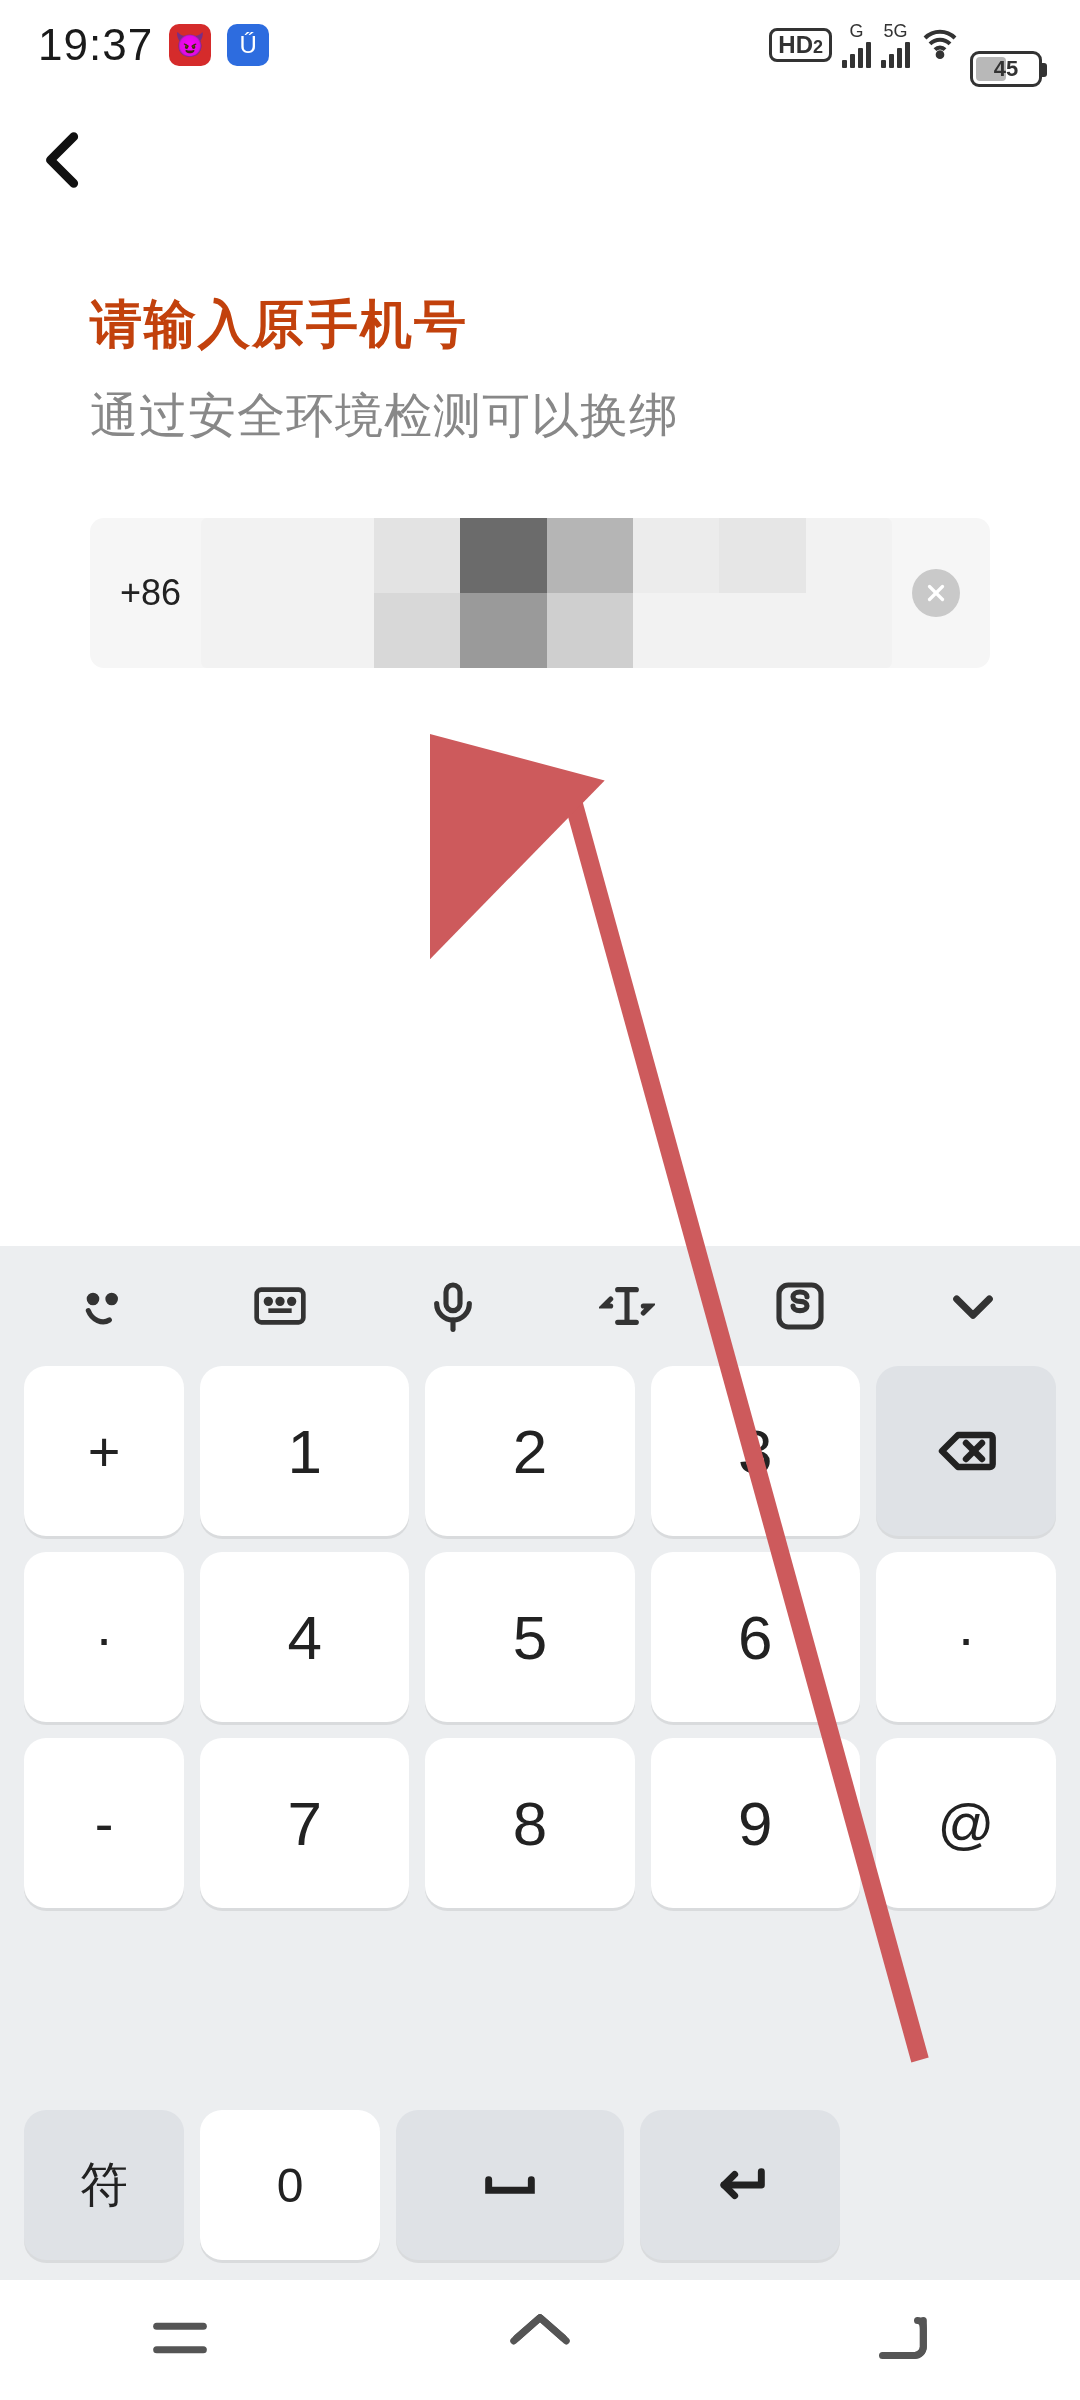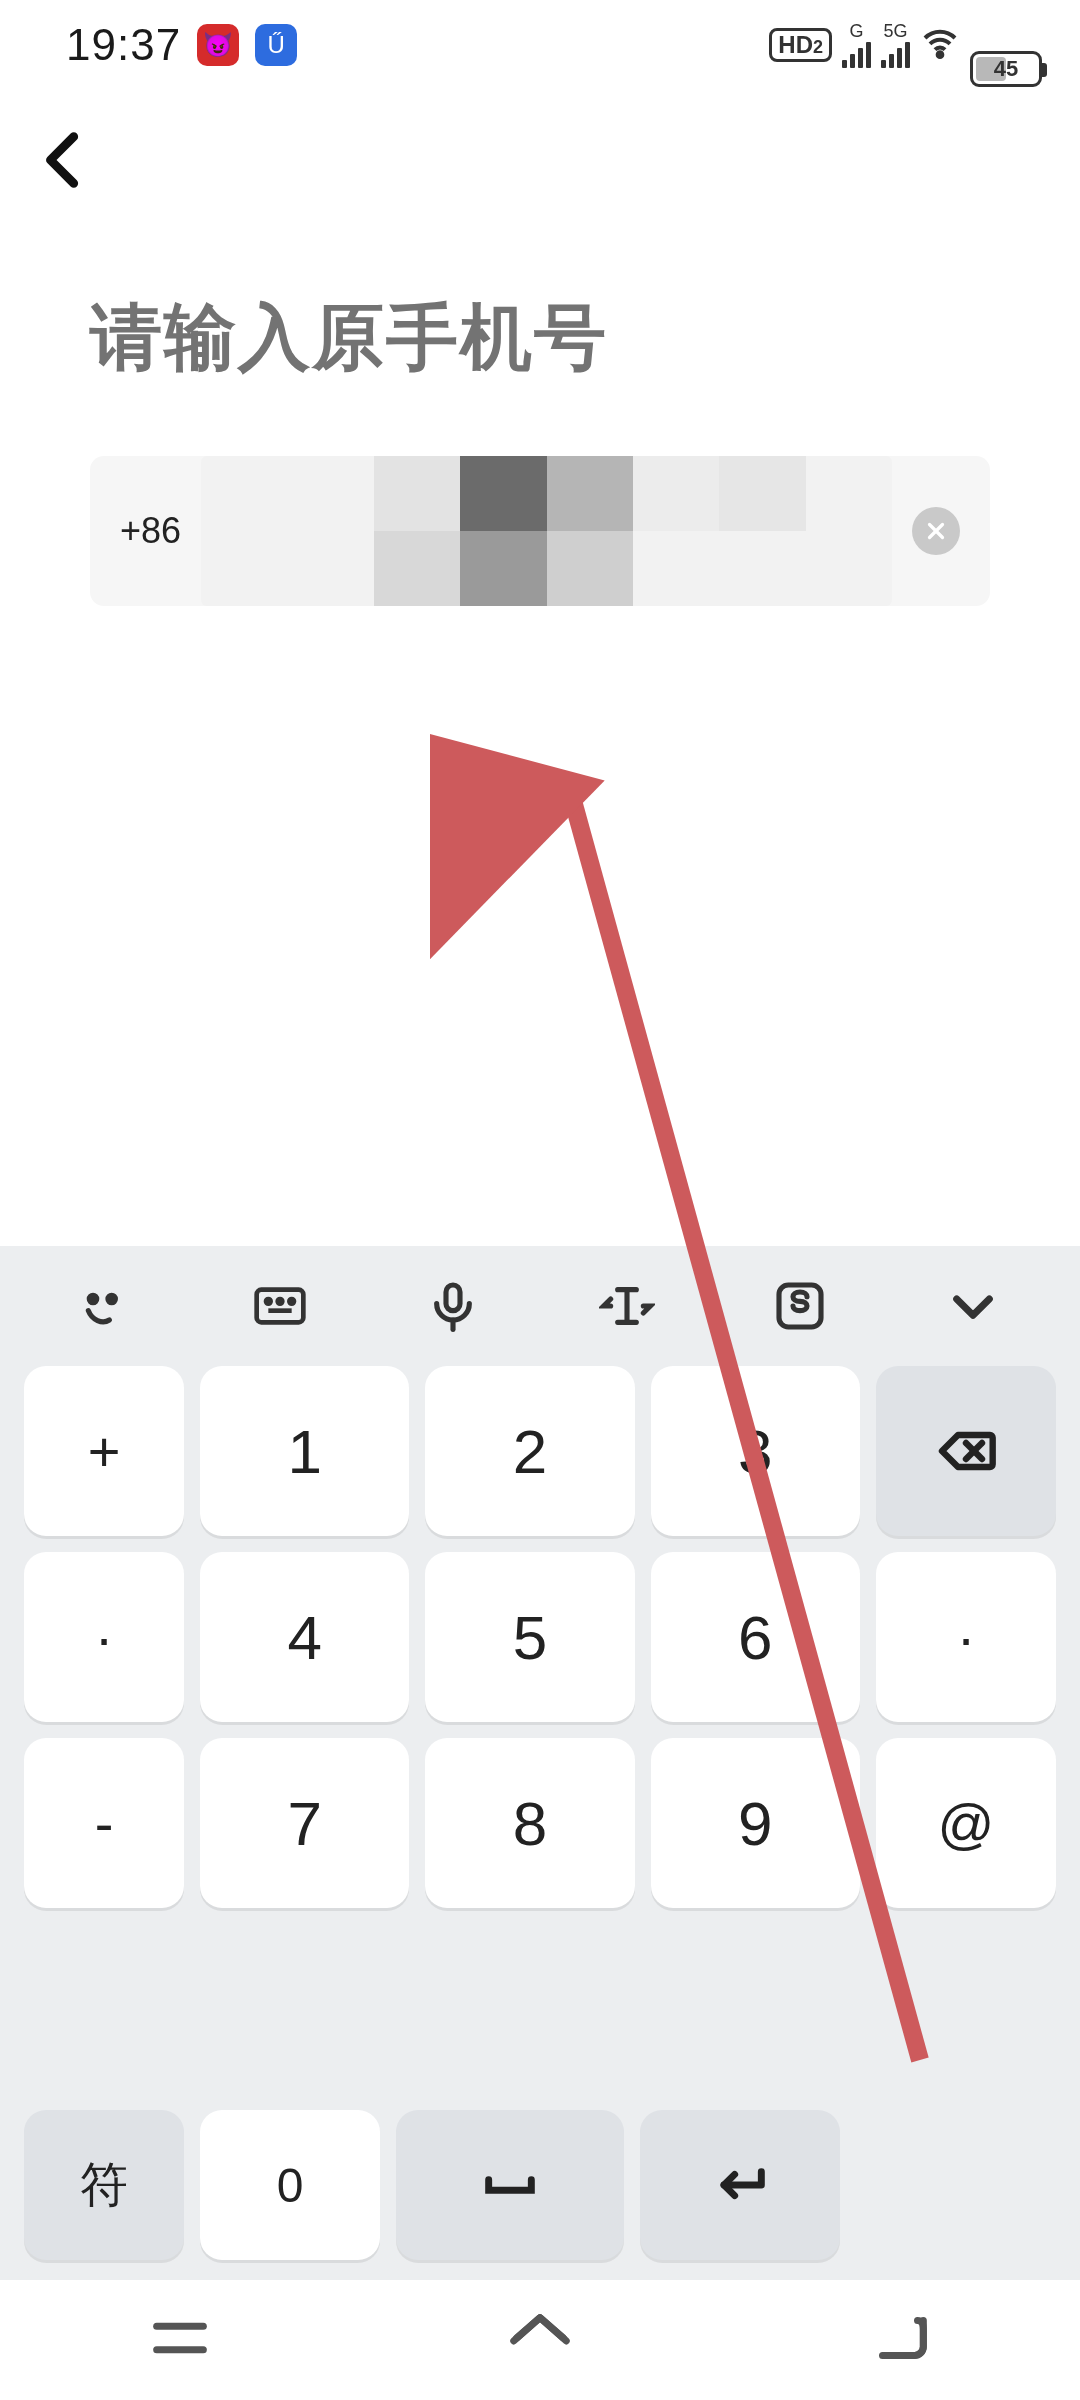--- a/index.html
+++ b/index.html
@@ -1,20 +1,20 @@
 <!DOCTYPE html>
 <html><head>
 <meta charset="utf-8">
 <style>
   * { box-sizing: border-box; margin: 0; padding: 0; -webkit-tap-highlight-color: transparent; }
   html, body { width: 1080px; height: 2400px; background: #fff; font-family: -apple-system, "PingFang SC", "Microsoft YaHei", sans-serif; overflow: hidden; position: relative; }
 
   
   .status-bar { position: absolute; top: 0; left: 0; right: 0; height: 90px; display: flex; align-items: center; justify-content: space-between; padding: 0 38px; }
-  .status-left { display: flex; align-items: center; gap: 16px; margin-left: 28px; }
+  .status-left { display: flex; align-items: center; gap: 16px; }
   .status-time { font-size: 44px; font-weight: 500; color: #1a1a1a; letter-spacing: 1px; }
   .app-ico { width: 42px; height: 42px; border-radius: 10px; display: flex; align-items: center; justify-content: center; font-size: 24px; color: #fff; }
   .app-ico.red { background: #d52b2b; }
   .app-ico.blue { background: #2d6cdf; }
   .status-right { display: flex; align-items: center; gap: 10px; }
   .hd-badge { font-size: 24px; font-weight: 700; border: 3px solid #333; border-radius: 8px; padding: 0 6px; color: #333; display:flex; align-items:baseline;}
   .hd-badge sub{font-size:18px;}
   .sig { display: flex; align-items: flex-end; gap: 3px; height: 28px; }
   .sig span { width: 5px; background: #333; border-radius: 1px; }
   .sig span:nth-child(1){height:8px}.sig span:nth-child(2){height:14px}.sig span:nth-child(3){height:20px}.sig span:nth-child(4){height:26px}
@@ -26,21 +26,21 @@
   .batt-body::after{content:"";position:absolute;right:-8px;top:9px;width:5px;height:14px;background:#333;border-radius:0 3px 3px 0;}
   .batt-fill{position:absolute;left:3px;top:3px;bottom:3px;width:45%;background:#333;border-radius:4px;opacity:.35;}
   .batt-num{font-size:22px;font-weight:600;color:#333;position:relative;z-index:1;}
 
   
   .nav { position:absolute; top:125px; left:30px; }
   .nav svg{width:70px;height:70px;}
 
   
   .content{position:absolute; top:290px; left:90px; right:90px;}
-  .title{font-size:72px; font-weight:700; color:#737373; letter-spacing:2px;}
+  .title{font-size:52px; font-weight:700; color:#c2410c; letter-spacing:2px;}
   .subtitle{font-size:48px; color:#888; margin-top:24px; letter-spacing:1px;}
 
   .input-row{margin-top:70px; background:#f6f6f6; border-radius:14px; height:150px; display:flex; align-items:center; padding:0 30px; position:relative;}
   .cc{font-size:36px; color:#222; font-weight:500;}
   .phone-blur{flex:1; height:100%; margin:0 20px; position:relative; overflow:hidden; border-radius:6px;}
   .blur-grid{position:absolute;inset:0;display:grid;grid-template-columns:repeat(8,1fr);grid-template-rows:repeat(2,1fr);}
   .blur-grid span{background:#f2f2f2;}
   .blur-grid span:nth-child(3){background:#e3e3e3}
   .blur-grid span:nth-child(4){background:#6b6b6b}
   .blur-grid span:nth-child(5){background:#b5b5b5}
@@ -125,20 +125,21 @@
 </div>
 
 <div class="nav">
   <svg viewBox="0 0 24 24" fill="none" stroke="#111" stroke-width="3" stroke-linecap="round" stroke-linejoin="round">
       <polyline points="15 4 7 12 15 20"></polyline>
     </svg>
 </div>
 
 <div class="content">
   <div class="title">请输入原手机号</div>
+  <div class="subtitle">通过安全环境检测可以换绑</div>
 
   <div class="input-row">
     <span class="cc">+86</span>
     <div class="phone-blur">
       <div class="blur-grid">
           <span></span>
           <span></span>
           <span></span>
           <span></span>
           <span></span>

